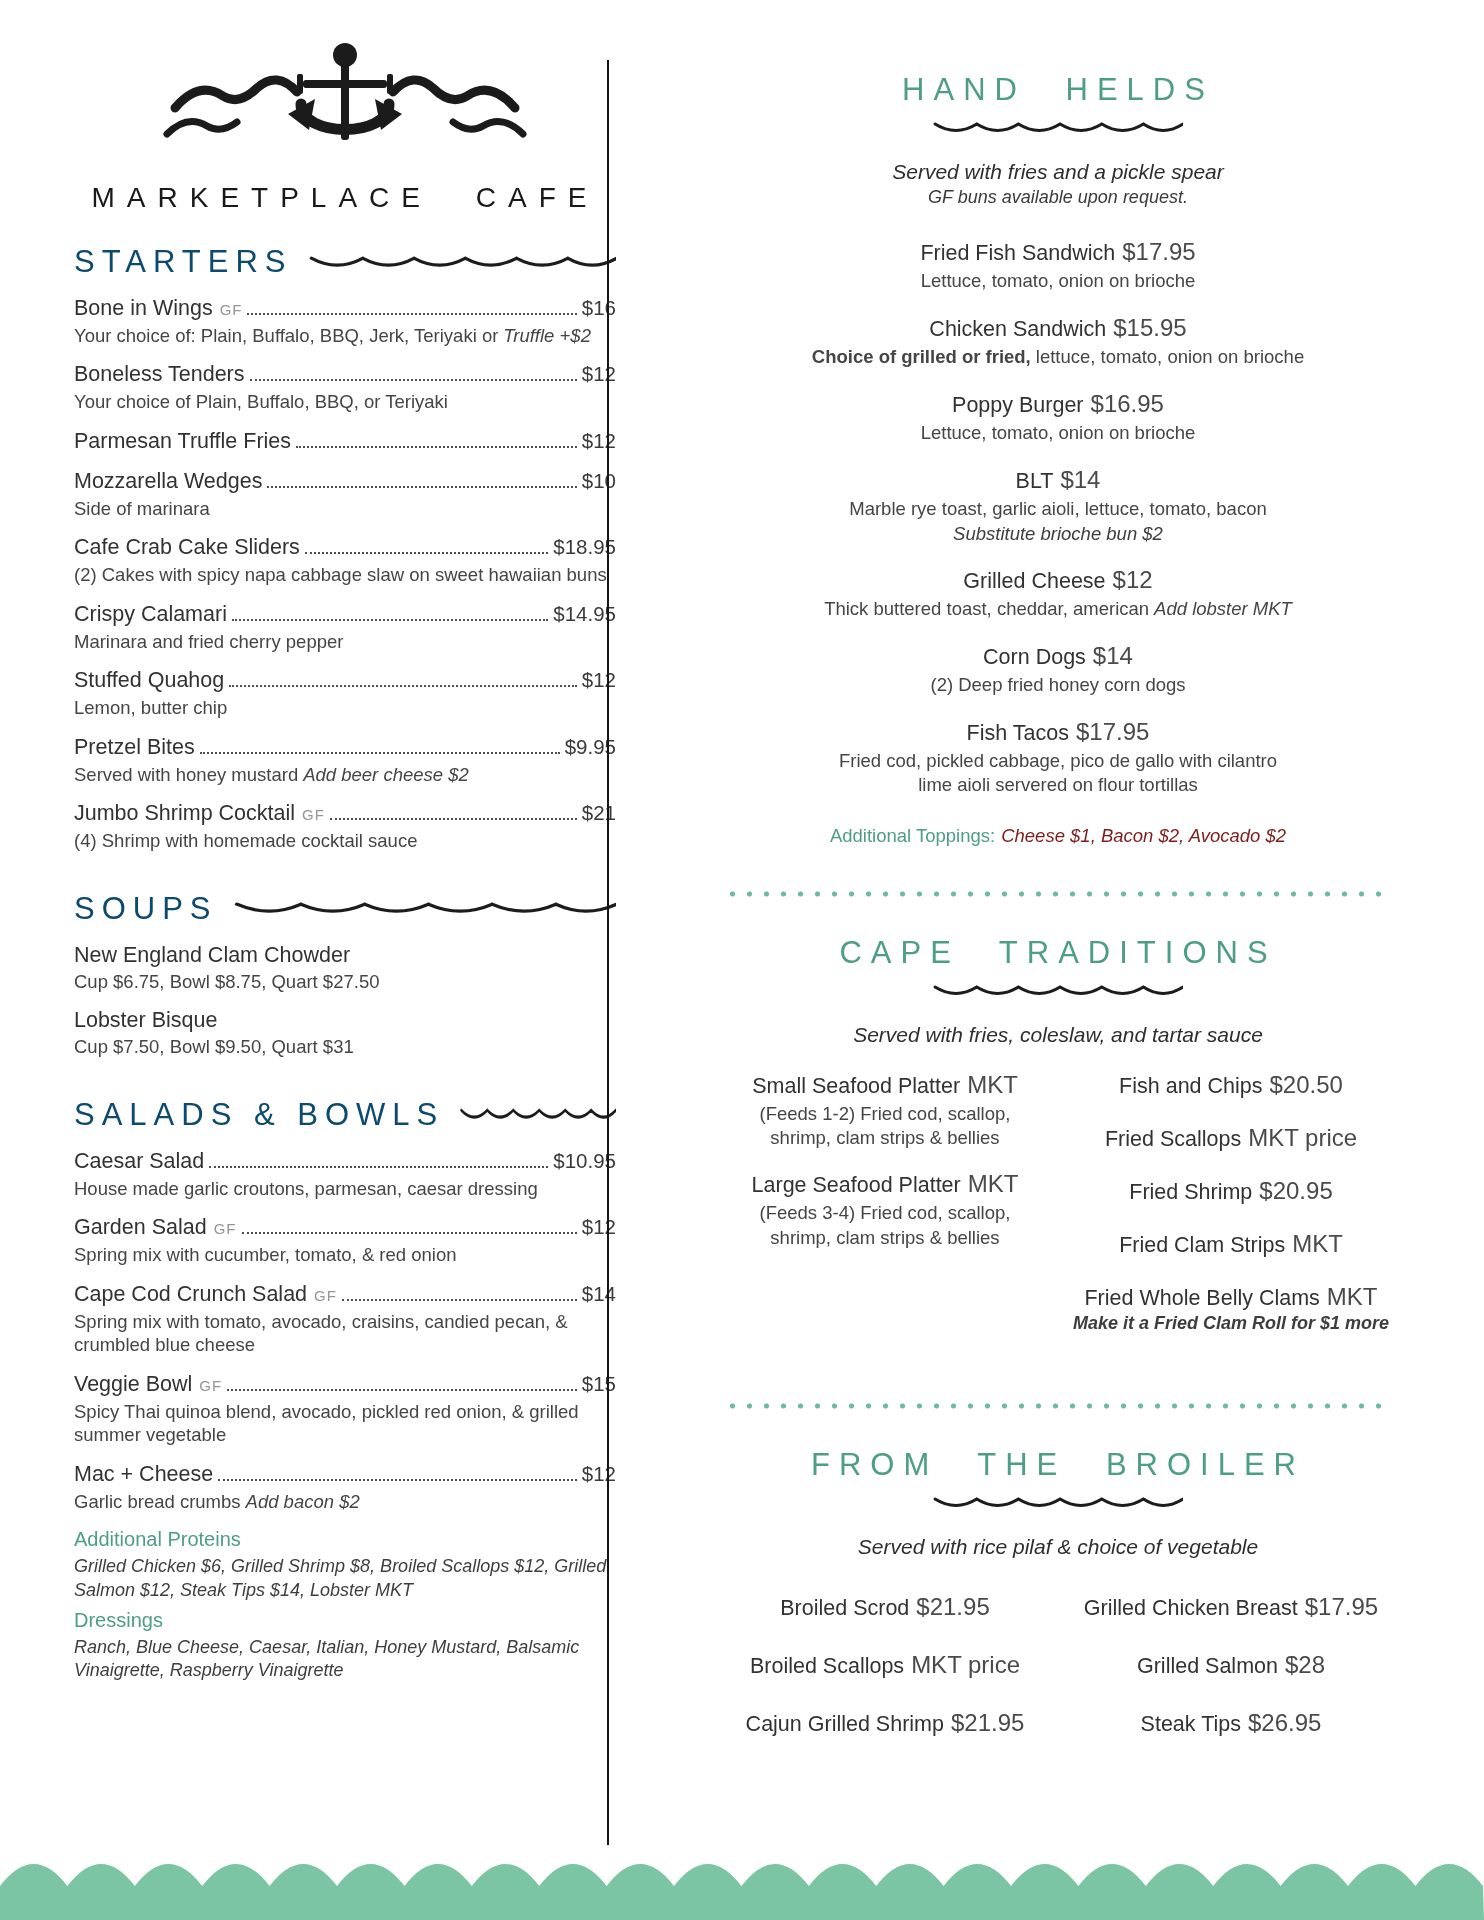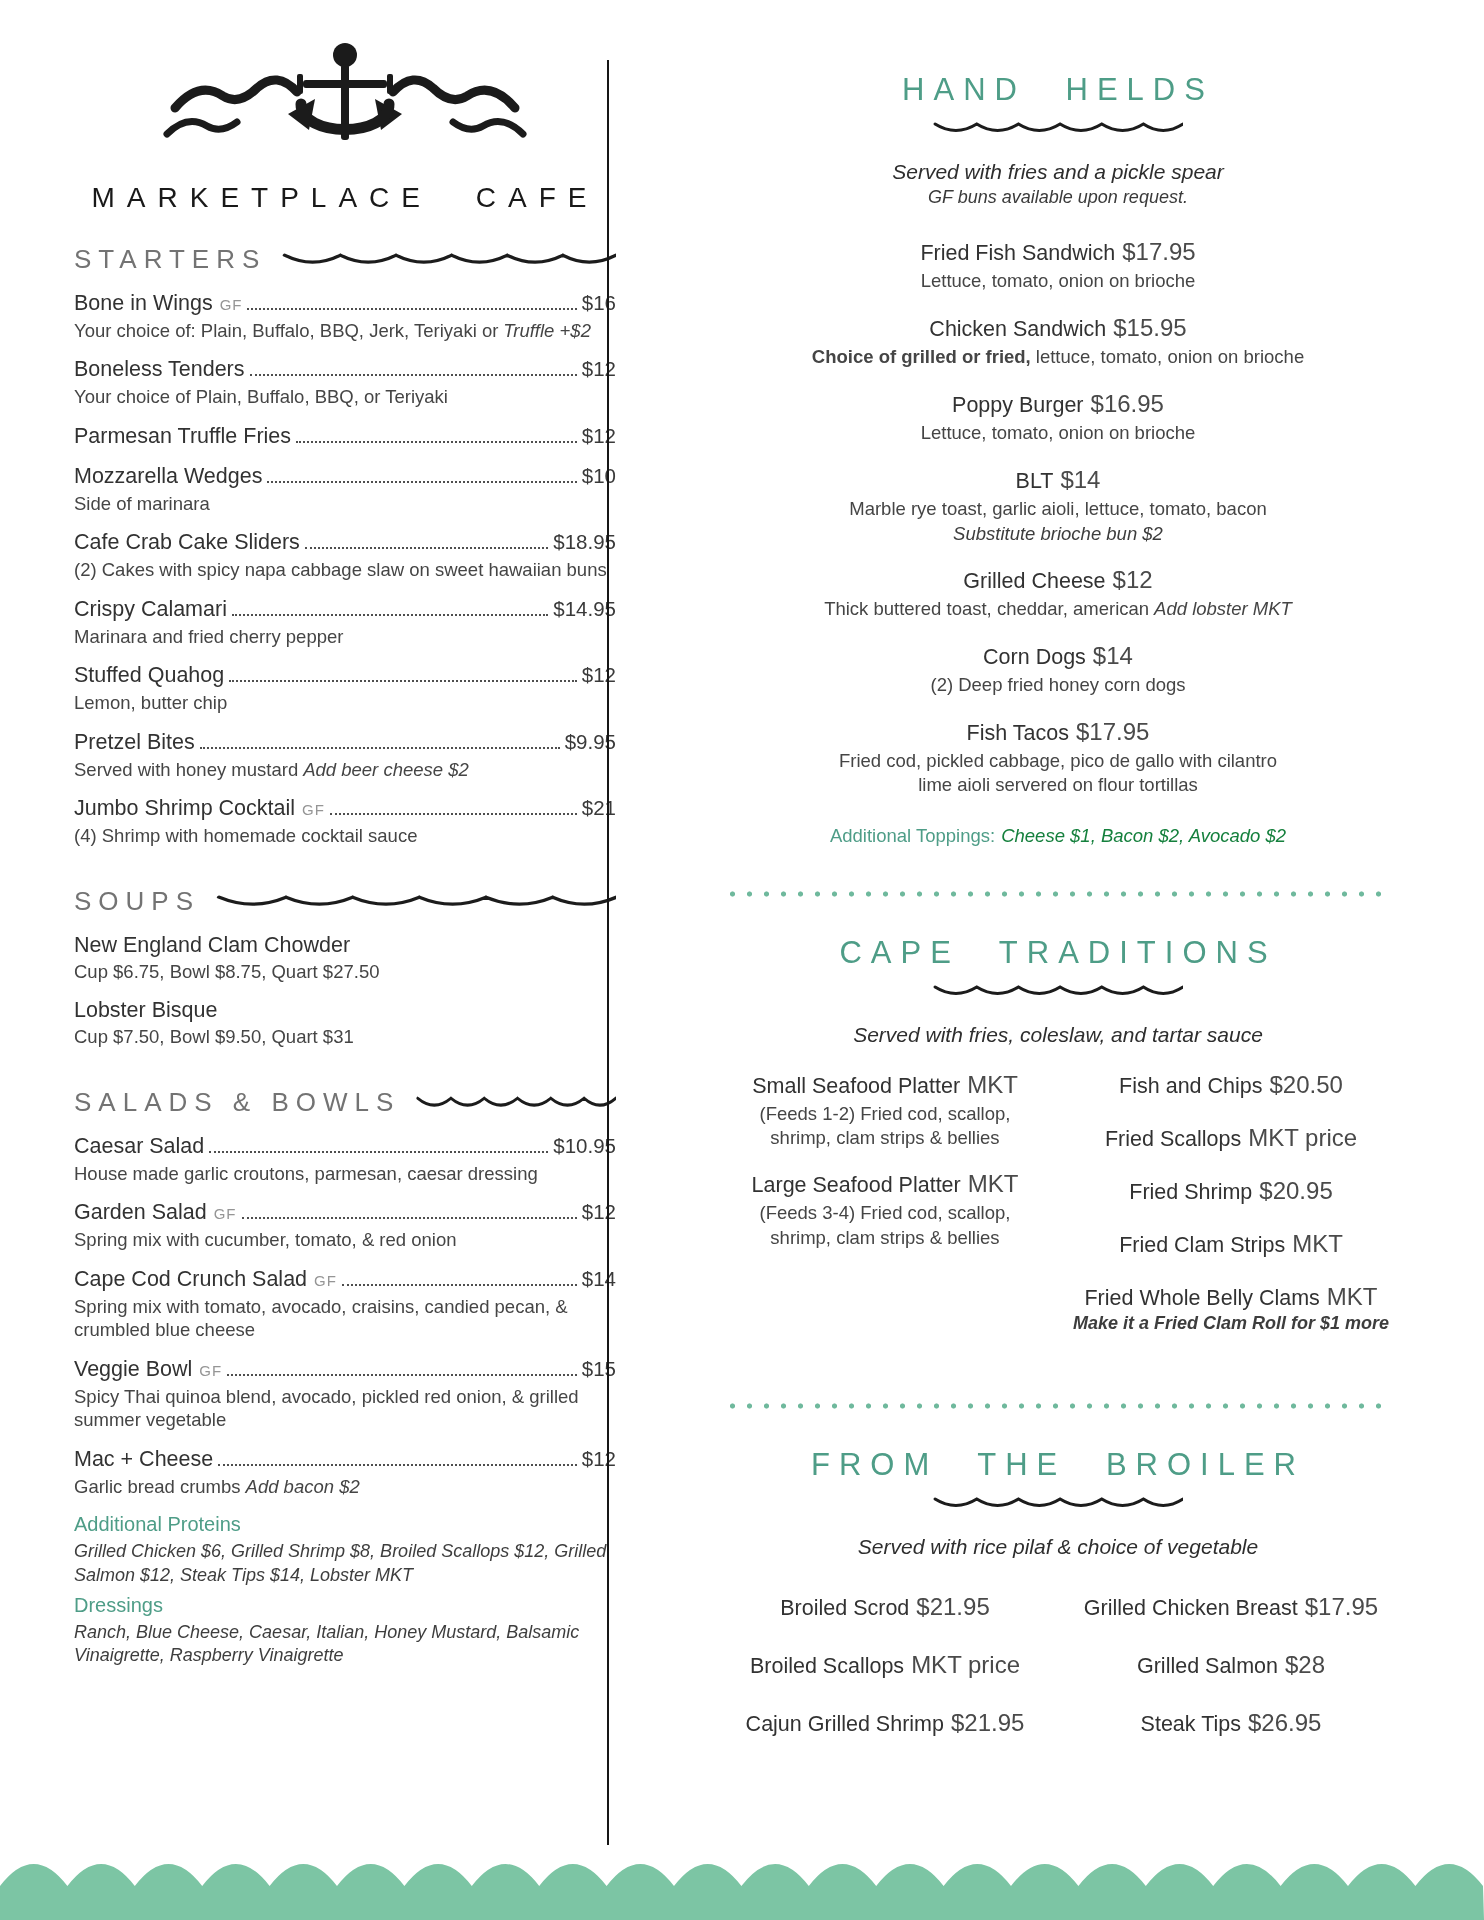--- a/index.html
+++ b/index.html
@@ -15,21 +15,21 @@
 
   
   .logoWrap { text-align:center; }
   .brand {
     text-align:center; margin-top:10px; font-size:28px; color:#191919;
     letter-spacing:12px; word-spacing:24px; white-space:nowrap;
   }
 
   
   .secHead { display:flex; align-items:center; gap:16px; margin:30px 0 16px; }
-  .secTitle { color:#737373; font-size:26px; letter-spacing:7px; white-space:nowrap; }
+  .secTitle { color:#0c4a6e; font-size:31px; letter-spacing:7px; white-space:nowrap; }
   .secWave { flex:1; height:17px; }
 
   
   .li { margin-bottom:15px; }
   .row { display:flex; align-items:baseline; }
   .nm { font-size:21.5px; color:#323232; }
   .gf { font-size:15px; color:#959595; margin-left:7px; letter-spacing:1px; }
   .ld { flex:1; align-self:flex-end; margin:0 5px 6px; border-bottom:2.5px dotted #4e4e4e; }
   .pr { font-size:20.5px; color:#3a3a3a; white-space:nowrap; }
   .ds { font-size:18.5px; color:#454545; line-height:1.27; margin-top:3px; }
@@ -50,21 +50,21 @@
   .rn { font-size:21.5px; color:#323232; }
   .rp { font-size:24px; color:#4a4a4a; margin-left:7px; }
   .rd { font-size:18.5px; color:#454545; line-height:1.3; margin:3px auto 0; max-width:540px; }
   .rd .b { font-weight:bold; margin-right:5px; }
   .rd .it { margin-left:5px; }
   .rni { font-size:18.5px; font-style:italic; color:#3d3d3d; margin-top:2px; }
   .rni.bld { font-weight:bold; font-size:18px; }
 
   .tops { text-align:center; margin-top:28px; font-size:18.5px; }
   .topsL { color:#4E9D87; }
-  .topsX { font-style:italic; margin-left:6px; color:#15803d; }
+  .topsX { font-style:italic; margin-left:6px; color:#7f1d1d; }
 
   .dots {
     height:6px; margin:44px 12px 38px;
     background-image:radial-gradient(circle, #6FB99D 2.2px, rgba(111,185,157,0) 2.9px);
     background-size:17px 6px; background-repeat:repeat-x; background-position:left center;
   }
 
   .twocol { display:flex; margin-top:24px; }
   .twocol .c { flex:1; }
   .ci { text-align:center; margin-bottom:20px; }

